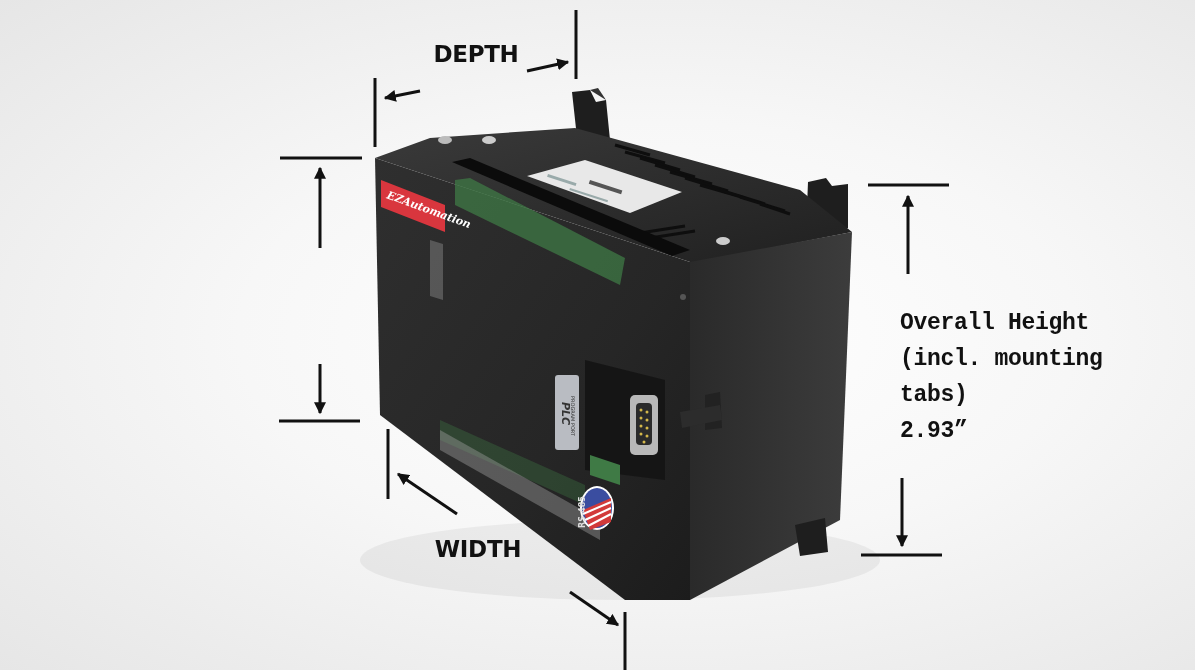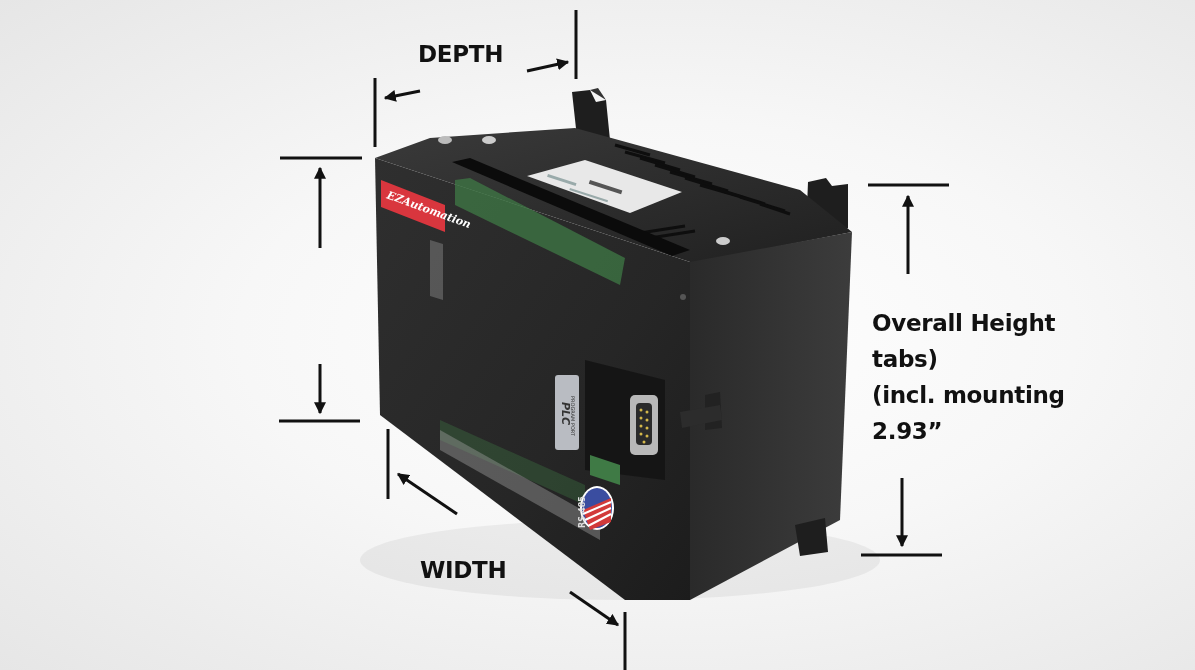--- a/index.html
+++ b/index.html
@@ -8,21 +8,21 @@
     background: radial-gradient(ellipse at 55% 50%, #ffffff 0%, #f7f7f7 45%, #e6e6e6 100%);
     font-family: "DejaVu Sans", "Liberation Sans", sans-serif;
   }
   .stage { position: absolute; left: 0; top: 0; width: 1195px; height: 670px; }
   .label {
     position: absolute; font-weight: bold; color: #111;
     font-family: "DejaVu Sans", sans-serif;
     font-size: 23px; line-height: 36px; letter-spacing: -0.3px;
   }
   .label span { display: block; white-space: nowrap; }
-  .center { }
+  .center { text-align: center; }
   svg { position: absolute; left: 0; top: 0; }
 </style>
 </head>
 <body>
 
 <div class="stage">
 
   <svg width="1195" height="670" viewBox="0 0 1195 670">
     <defs>
       <linearGradient id="topG" x1="0" y1="0" x2="1" y2="1">
@@ -159,23 +159,23 @@
       <line x1="457" y1="514" x2="398" y2="474" marker-end="url(#arrow)"></line>
       <line x1="570" y1="592" x2="618" y2="625" marker-end="url(#arrow)"></line>
     </g>
   </svg>
 
   <div class="label center" style="left:418px; top:36px; width:116px;">
     <span>DEPTH</span>
   </div>
 
 
-  <div class="label" style="left:872px; top:305px;">
+  <div class="label" style="left:900px; top:305px;font-family:Liberation Mono, monospace;">
     <span>Overall Height</span>
+    <span>(incl. mounting</span>
     <span>tabs)</span>
-    <span>(incl. mounting</span>
     <span>2.93”</span>
   </div>
 
-  <div class="label center" style="left:420px; top:552px; width:116px;">
+  <div class="label center" style="left:420px; top:531px; width:116px;">
     <span>WIDTH</span>
   </div>
 </div>
 
 </body></html>

